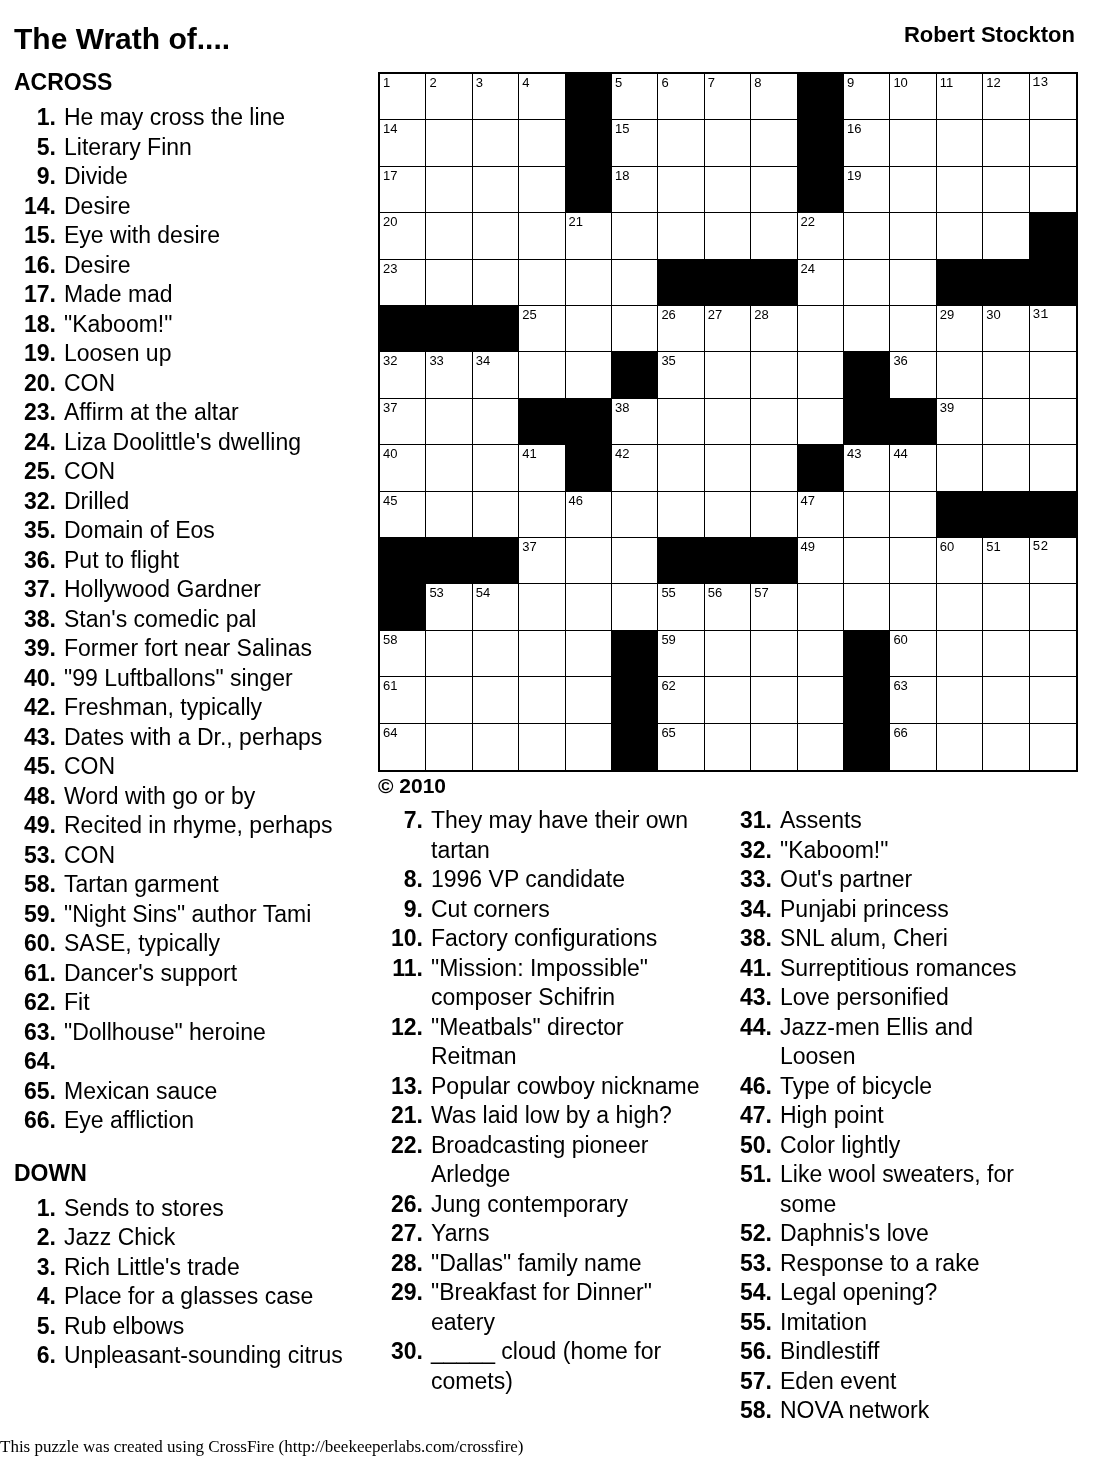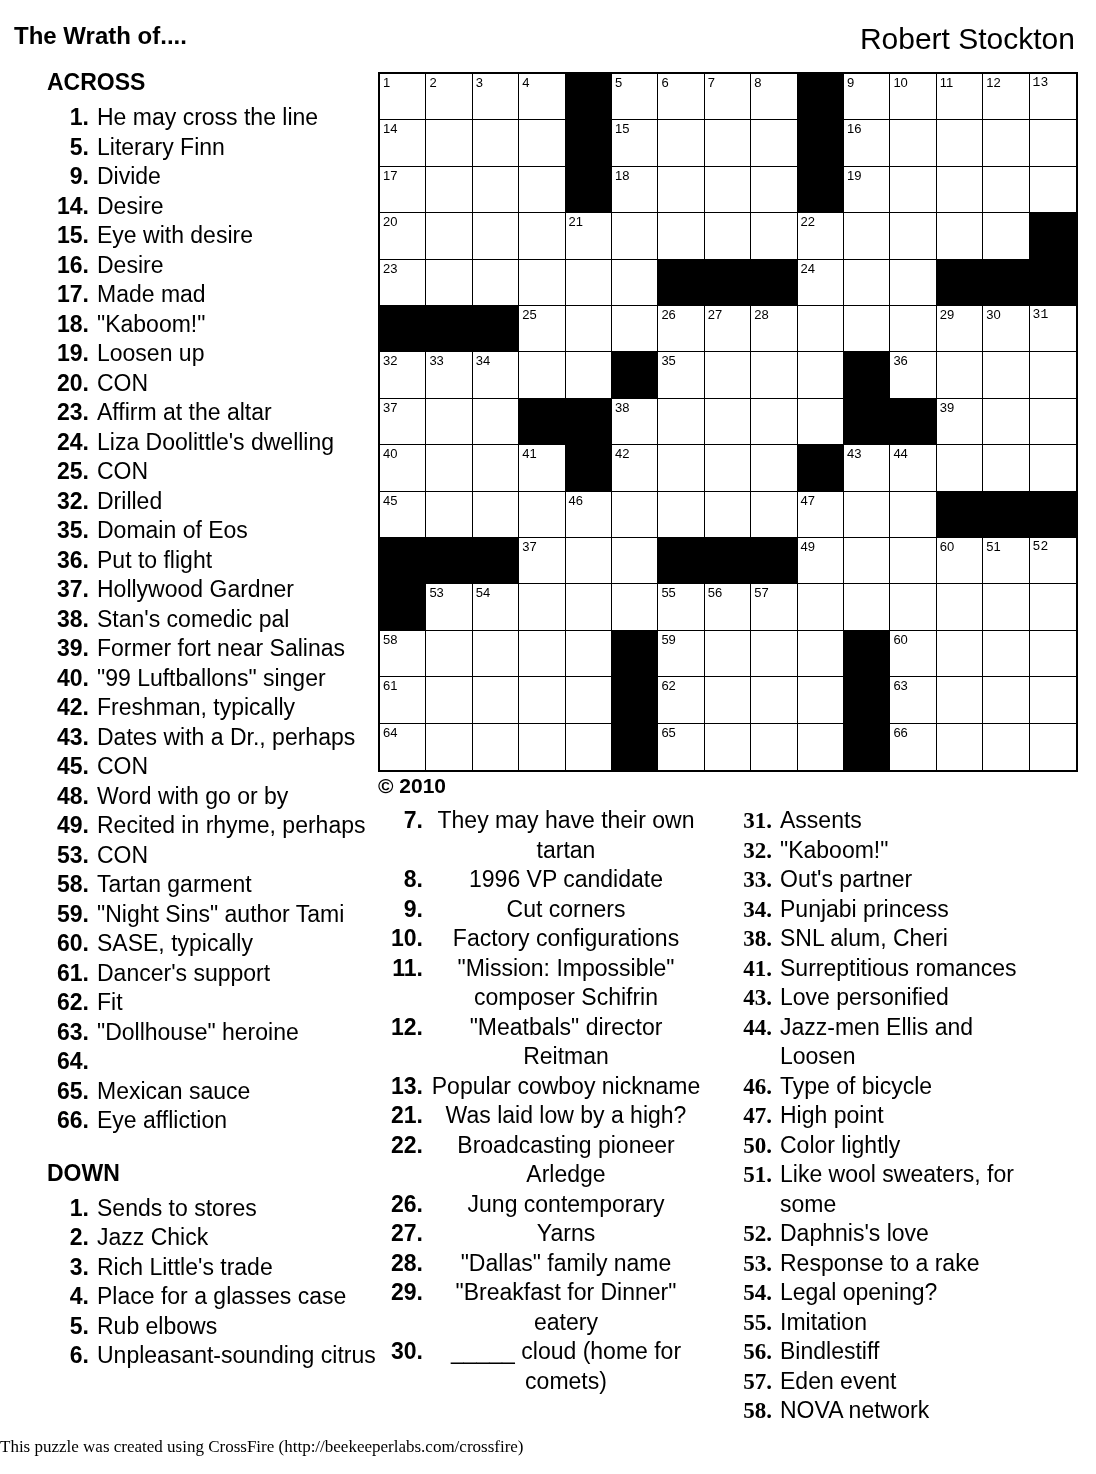--- a/index.html
+++ b/index.html
@@ -1,36 +1,36 @@
 <!DOCTYPE html>
 <html><head>
 <meta charset="utf-8">
 <style>
   html, body { margin:0; padding:0; background:#ffffff; }
   .page {
     position:relative; width:1096px; height:1474px; background:#ffffff;
     font-family:"Liberation Sans", sans-serif; color:#000;
     overflow:hidden;
   }
-  .title   { position:absolute; left:14px;  top:22px; font-size:24px; font-weight:bold; }
-  .author  { position:absolute; right:21px; top:22px; font-size:30px; font-weight:normal; }
+  .title   { position:absolute; left:14px;  top:22px; font-size:30px; font-weight:bold; }
+  .author  { position:absolute; right:21px; top:22px; font-size:22px; font-weight:bold; }
 
   .heading { font-size:23px; font-weight:bold; line-height:28px; margin-bottom:7px; }
   .down-h  { margin-top:23px; }
 
-  #col-left  { position:absolute; left:14px;  top:68px;  width:356px;margin-left:33px; }
+  #col-left  { position:absolute; left:14px;  top:68px;  width:356px; }
   #col-mid   { position:absolute; left:385px; top:806px; width:330px; }
   #col-right { position:absolute; left:734px; top:806px; width:330px; }
 
   .clue { display:flex; font-size:23px; line-height:29.5px; }
   .clue .n { flex:none; text-align:right; font-weight:bold; }
   .clue .t { margin-left:8px; }
   #col-left  .n { width:42px; }  #col-left  .t { width:300px; }
-  #col-mid   .n { width:38px; }  #col-mid   .t { width:270px;text-align:center; }
-  #col-right .n { width:38px;font-family:Liberation Serif, serif; }  #col-right .t { width:272px; }
+  #col-mid   .n { width:38px; }  #col-mid   .t { width:270px; }
+  #col-right .n { width:38px; }  #col-right .t { width:272px; }
 
   #grid-wrap { position:absolute; left:378px; top:72px; width:700px; height:730px; }
   #grid {
     width:696px; height:696px; border:2px solid #000;
     display:grid;
     grid-template-columns:repeat(15, 1fr);
     grid-template-rows:repeat(15, 1fr);
   }
   .cell {
     position:relative; background:#ffffff; box-sizing:border-box;

